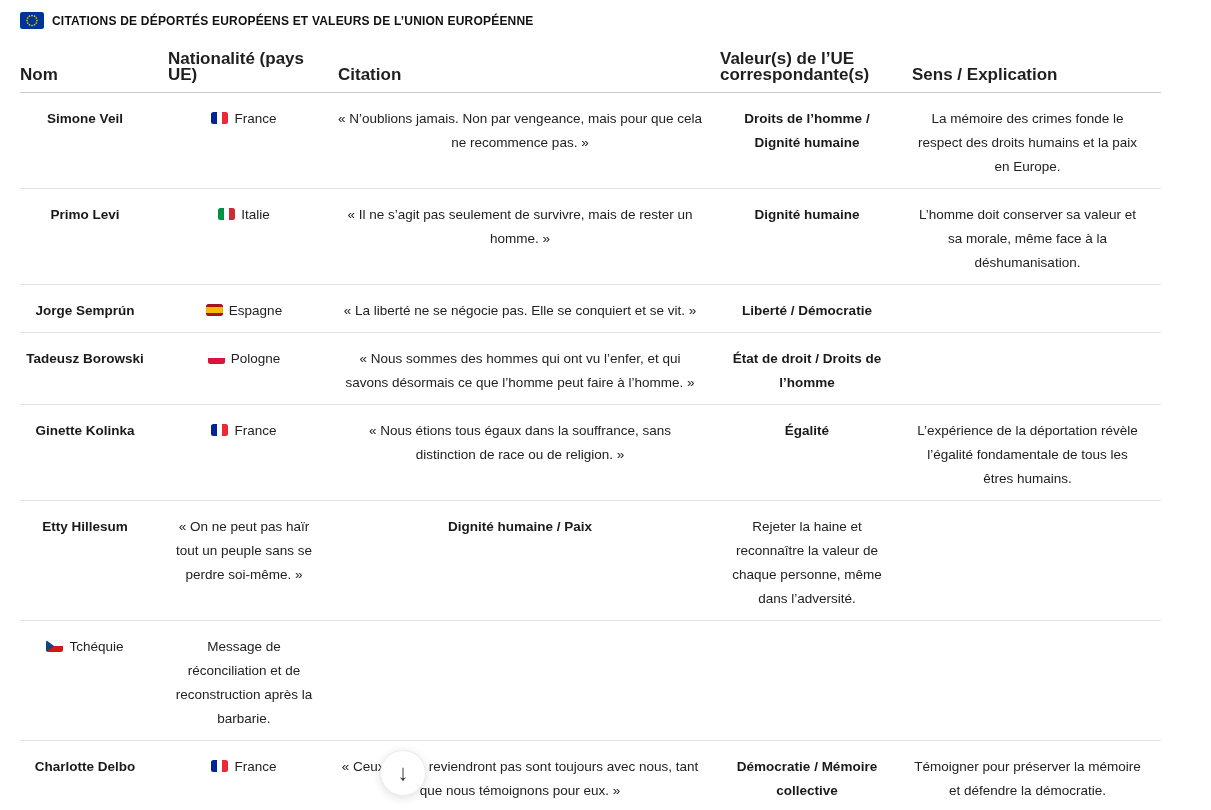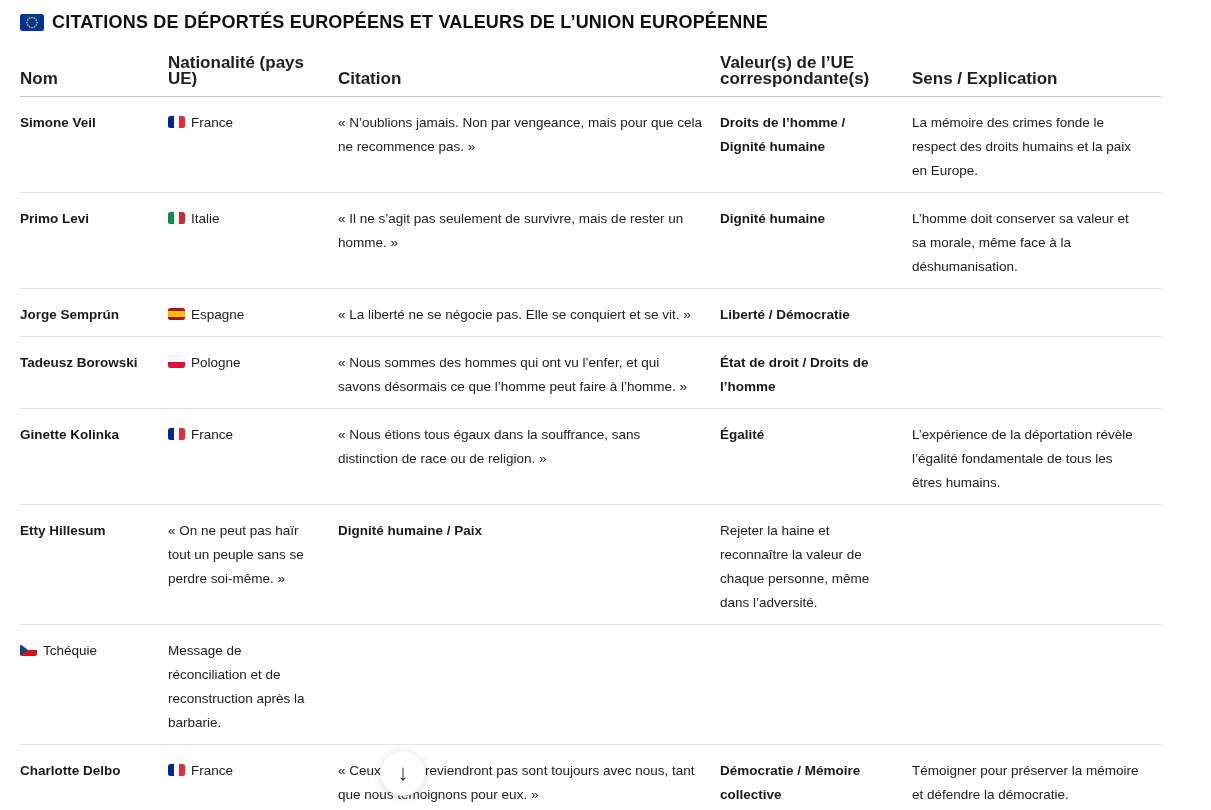--- a/index.html
+++ b/index.html
@@ -8,42 +8,42 @@
     background: #ffffff;
     font-family: "Liberation Sans", "DejaVu Sans", sans-serif;
     color: #1f1f1f;
     position: relative;
   }
   .page { padding: 12px 0 0 20px; }
 
   
   .title {
     margin: 0 0 6px 0;
-    font-size: 18px; font-weight: 700; color: #111;
+    font-size: 12px; font-weight: 700; color: #111;
     letter-spacing: 0.2px;
     display: flex; align-items: center; gap: 8px;
   }
   .eu-flag { display: inline-flex; flex: 0 0 auto; }
 
   
   .table { width: 1141px; }
   .thead, .tr {
     display: grid;
     grid-template-columns: 148px 170px 382px 192px 249px;
   }
   .thead {
     border-bottom: 1px solid #c9c9c9;
   }
   .th {
     font-size: 17px; font-weight: 700; color: #1f1f1f;
     line-height: 16px;
     padding: 16px 18px 9px 0;
     display: flex; align-items: flex-end;
   }
-  .tr { border-bottom: 1px solid #e3e3e3; }
+  .tr { border-bottom: 1px solid #e3e3e3; text-align: center; }
   .td {
     font-size: 13.5px; line-height: 24px; color: #222;
     padding: 14px 18px 9px 0;
   }
   .bold { font-weight: 700; color: #1a1a1a; }
 
   
   .flag {
     display: inline-block; width: 17px; height: 12px;
     border-radius: 2.5px; margin-right: 6px;

